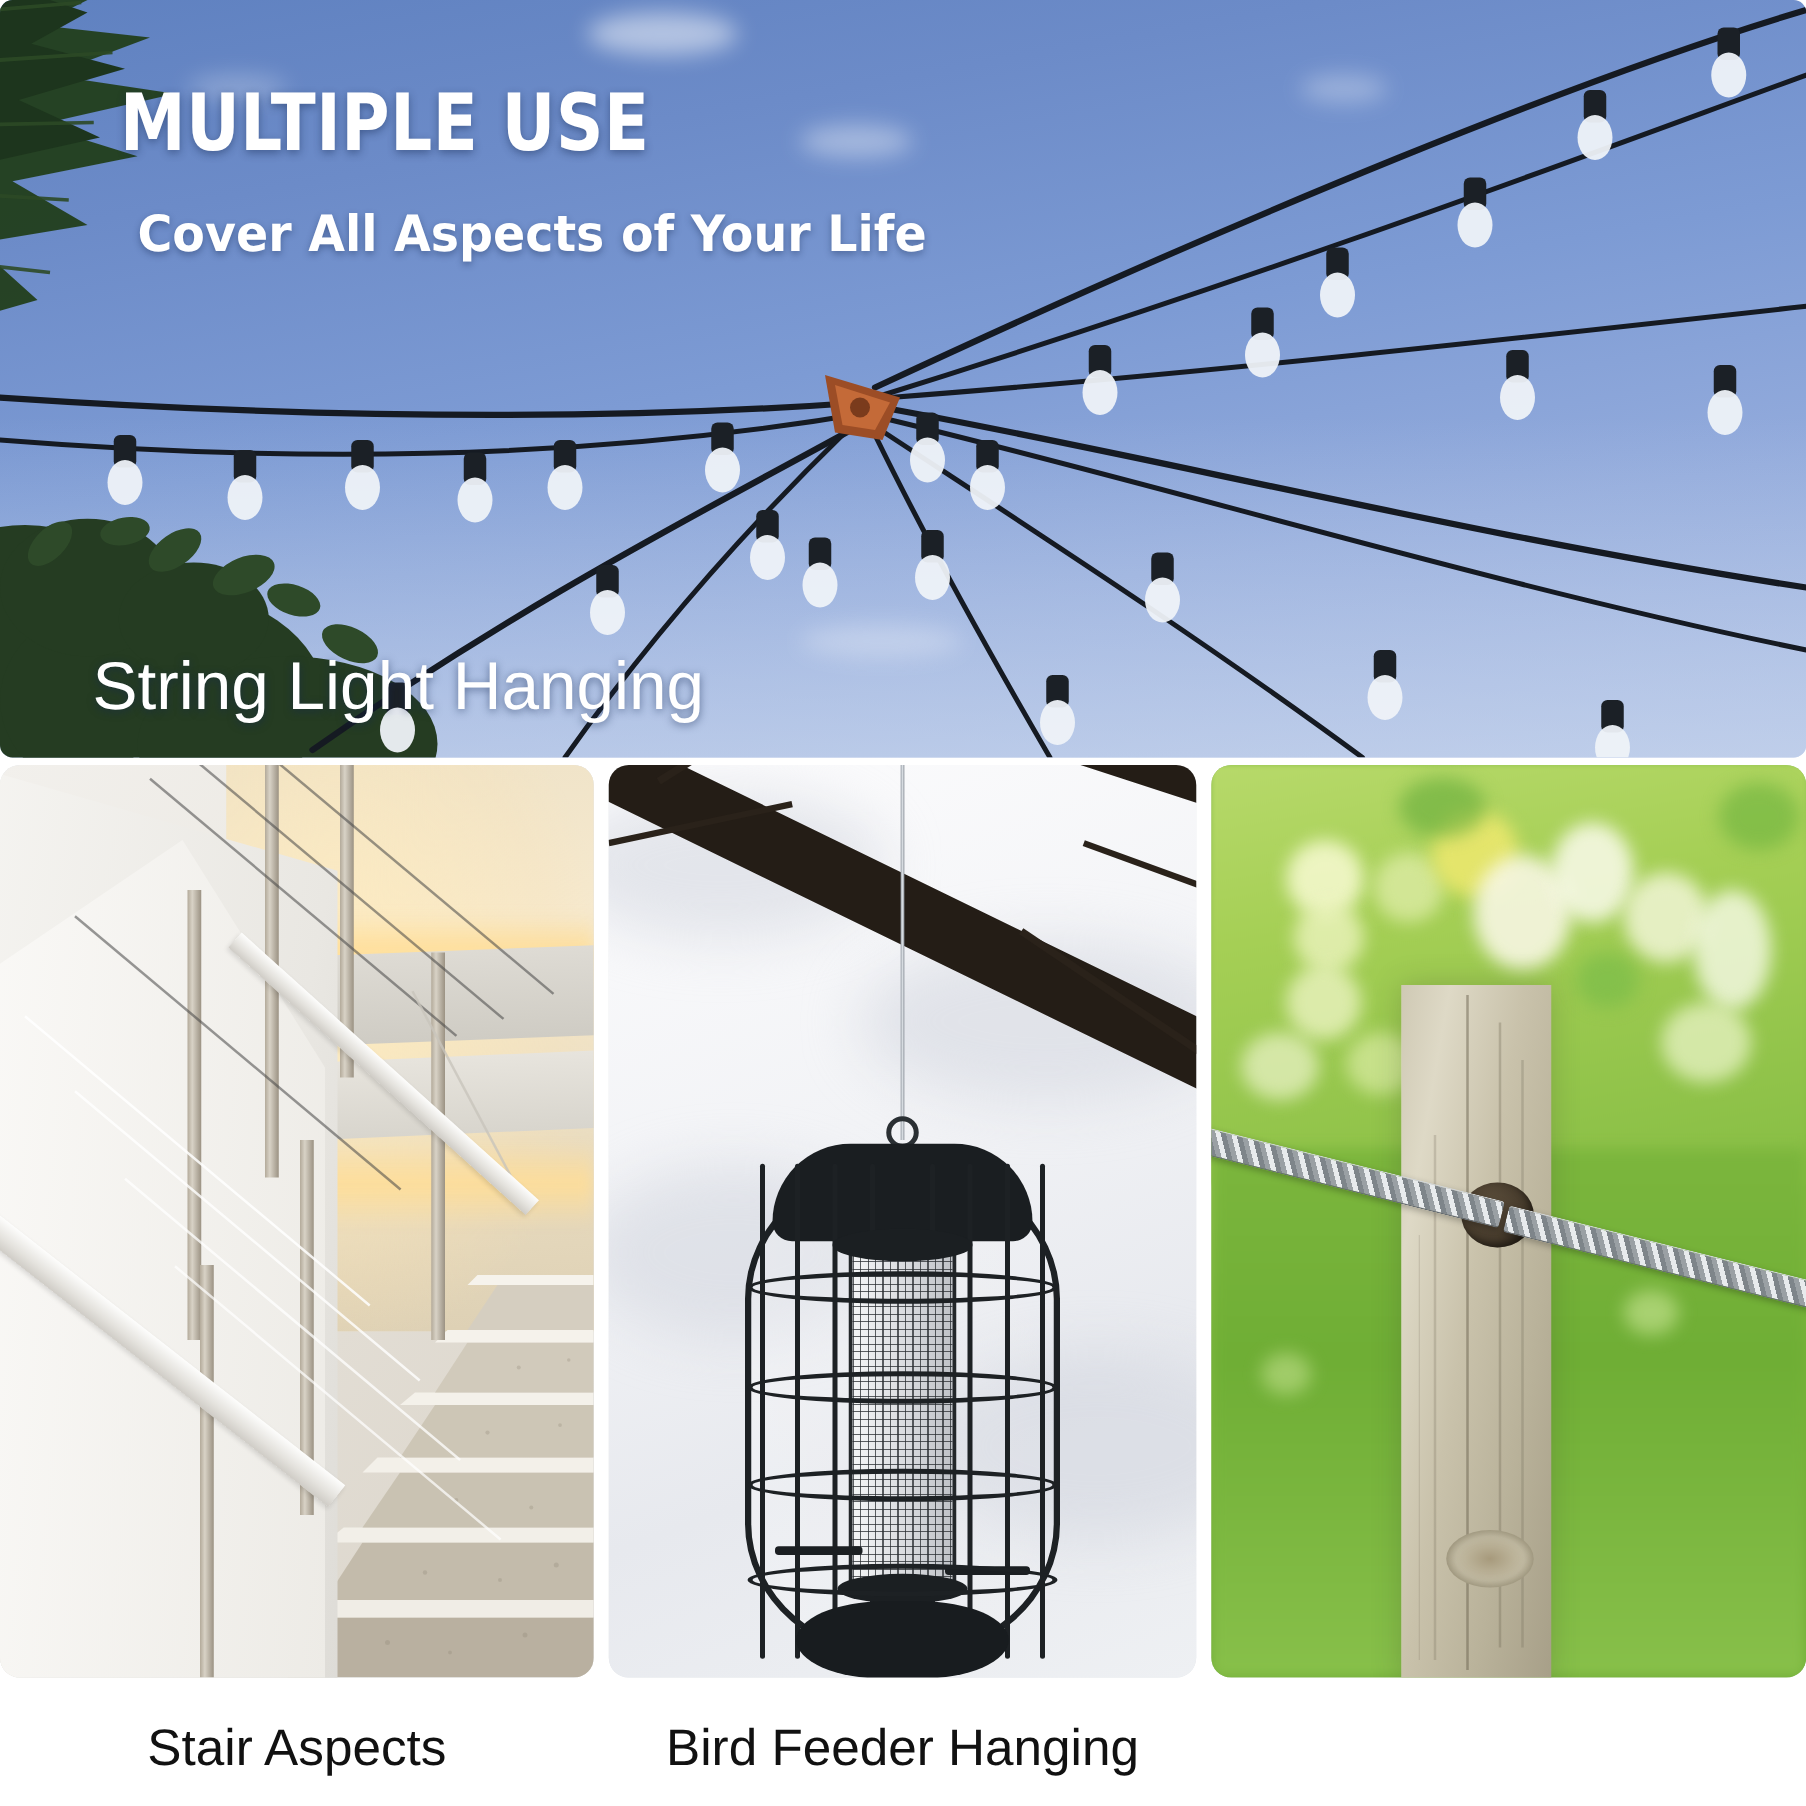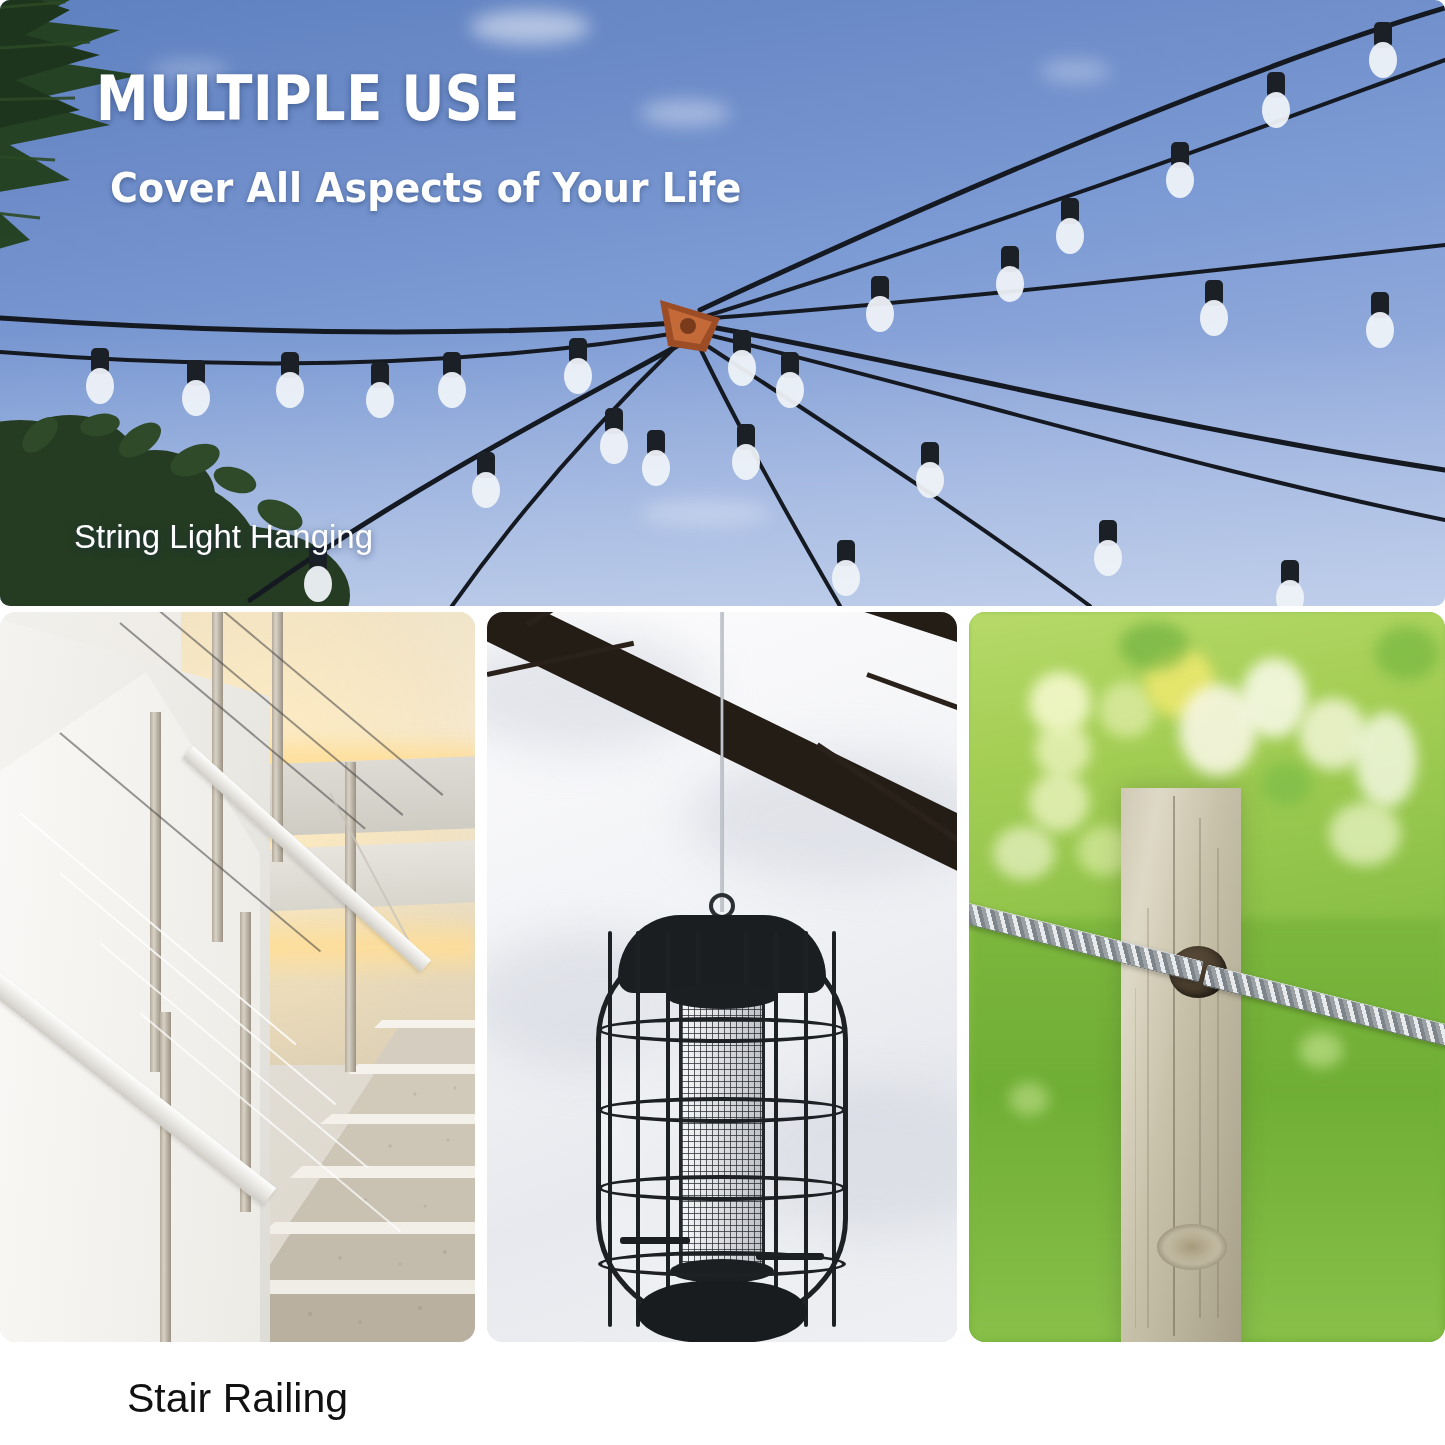--- a/index.html
+++ b/index.html
@@ -47,21 +47,21 @@
   }
   .hero-sub{
     position:absolute; left:110px; top:165px;
     font-size:40px; font-weight:bold; color:#fff;
     font-family:"DejaVu Sans", sans-serif;
     text-shadow:0 2px 6px rgba(20,40,80,.4);
     transform:scaleX(.95); transform-origin:left center;
   }
   .hero-caption{
     position:absolute; left:74px; top:518px;
-    font-size:33px; color:#fff; font-weight:400;
+    font-size:54px; color:#fff; font-weight:400;
     text-shadow:0 2px 7px rgba(20,40,80,.55);
   }
 
   
   .panels{
     position:absolute; left:0; top:612px; width:1445px; height:730px;
     display:flex; gap:12px;
   }
   .panel{ position:relative; border-radius:16px; overflow:hidden; background:#dfe3e8; }
   .p1{ width:475px; }
@@ -486,14 +486,15 @@
     </div>
     <div class="knot"></div>
     <div class="post-hole"></div>
 
     <div class="steel-cable" style="left:-20px; top:286px; width:260px; transform:rotate(14deg);"></div>
     <div class="steel-cable" style="left:236px; top:352px; width:300px; transform:rotate(14deg);"></div>
   </div>
 </div>
 
 <div class="captions">
-  <div class="cap cap1">Stair Railing</div>
+  <div class="cap cap1">Stair Aspects</div>
+  <div class="cap cap2">Bird Feeder Hanging</div>
 </div>
 
 </body></html>

